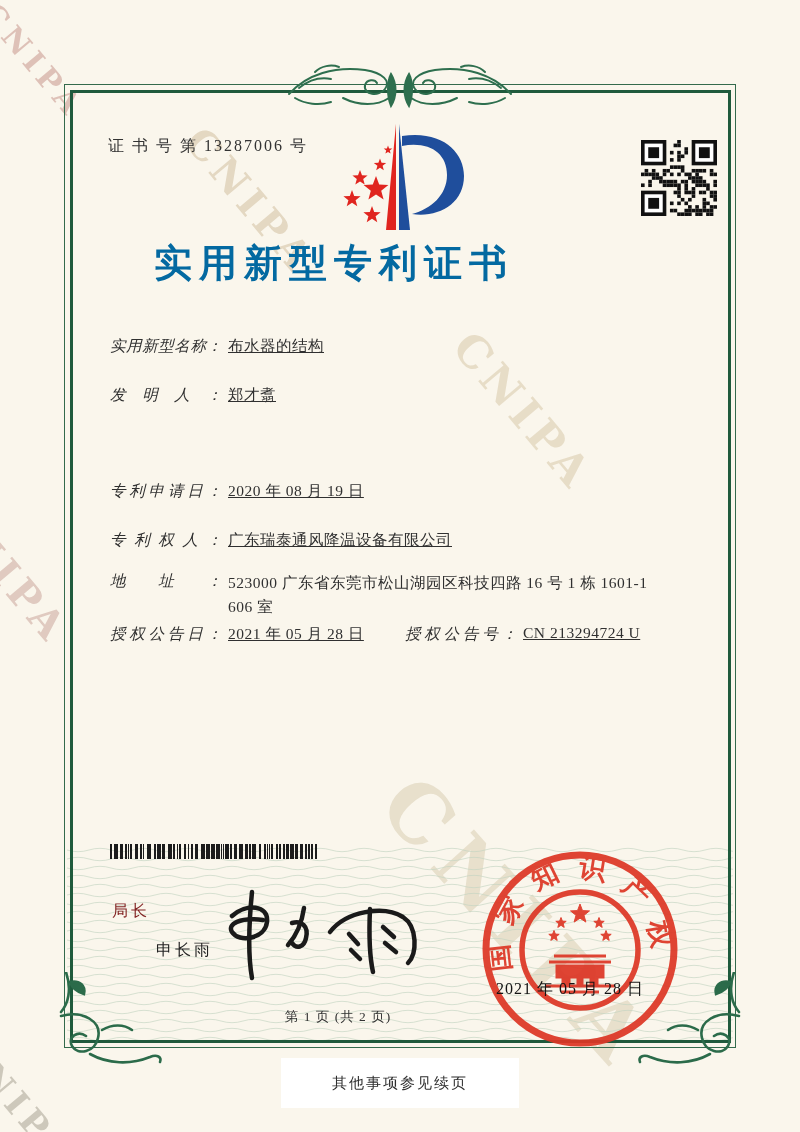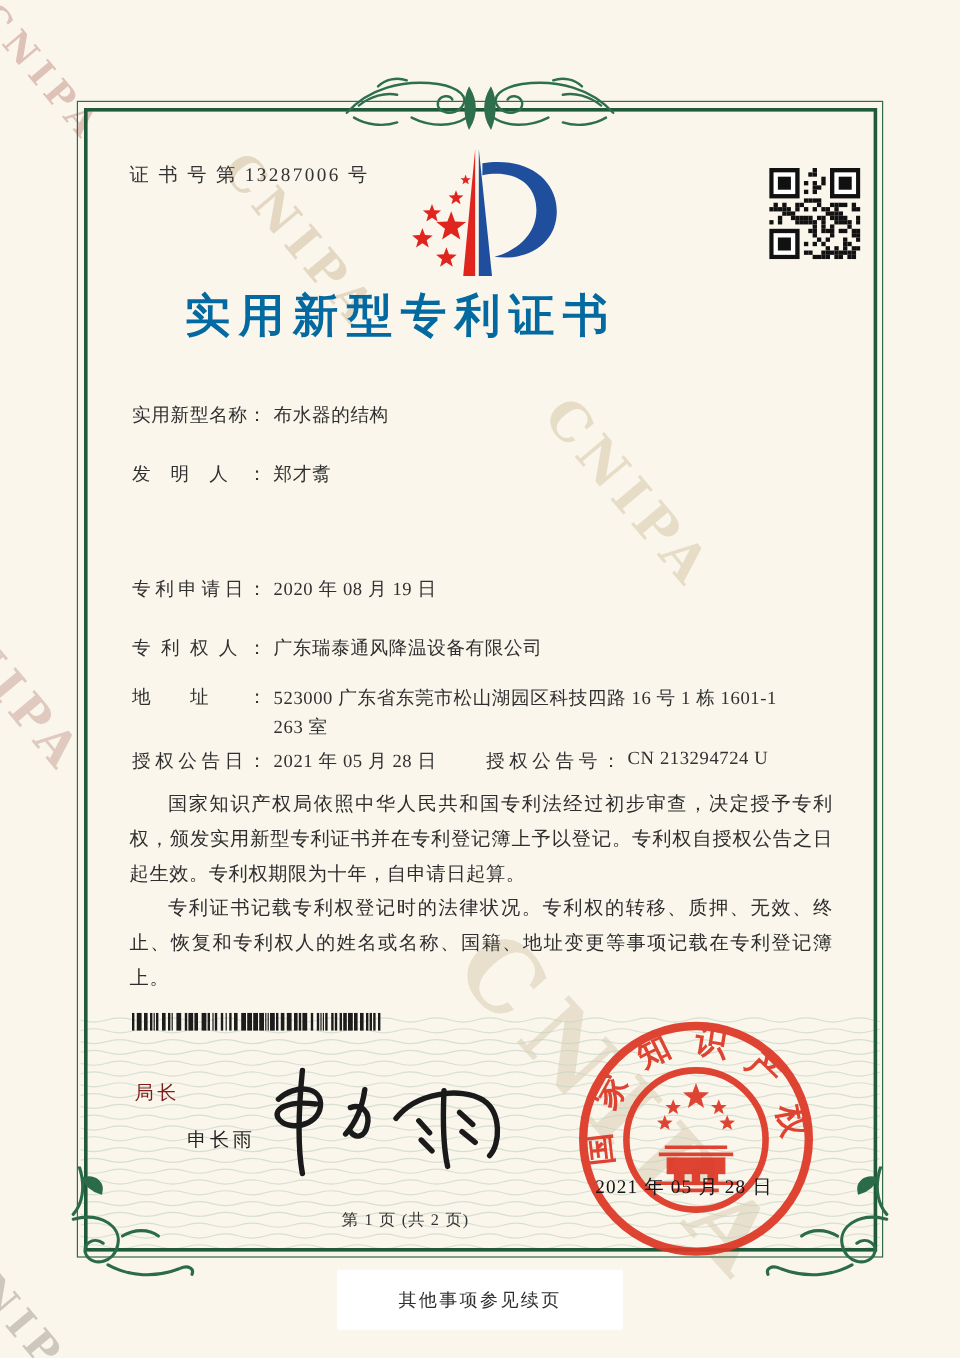--- a/index.html
+++ b/index.html
@@ -50,22 +50,23 @@
     position:absolute;left:0;top:238px;width:668px;z-index:4;
     text-align:center;font-size:38px;font-weight:bold;
     letter-spacing:7px;color:#0369a1;margin:0;
   }
   
   .frow{position:absolute;left:110px;z-index:4;font-size:15.5px;color:#303030;}
   .flabel{
     display:inline-block;width:112px;
     text-align:justify;text-align-last:justify;
     vertical-align:top;
-  }
-  .fvalue{margin-left:6px;letter-spacing:.5px;}
+    font-style:italic;
+  }
+  .fvalue{margin-left:6px;letter-spacing:.5px;text-decoration:underline;}
   .addr-lines{display:inline-block;vertical-align:top;margin-left:6px;letter-spacing:.5px;line-height:24px;}
   .grant-right{position:absolute;left:295px;top:0;white-space:nowrap;}
   .row-name{top:336px;} .row-inventor{top:385px;} .row-patentno{top:433px;}
   .row-filing{top:481px;} .row-patentee{top:530px;} .row-address{top:571px;}
   .row-grant{top:624px;width:580px;}
   
   .body-text{
     position:absolute;left:108px;top:656px;width:586px;z-index:4;
     font-size:16px;line-height:29px;text-align:justify;color:#2e2e2e;
   }
@@ -329,31 +330,27 @@
   <div class="frow row-inventor">
     <span class="flabel">发明人：</span><span class="fvalue">郑才翥</span>
   </div>
   <div class="frow row-filing">
     <span class="flabel">专利申请日：</span><span class="fvalue">2020 年 08 月 19 日</span>
   </div>
   <div class="frow row-patentee">
     <span class="flabel">专利权人：</span><span class="fvalue">广东瑞泰通风降温设备有限公司</span>
   </div>
   <div class="frow row-address">
-    <span class="flabel">地址：</span><span class="addr-lines"><span>523000 广东省东莞市松山湖园区科技四路 16 号 1 栋 1601-1</span><br><span>263 室</span></span>
+    <span class="flabel">地址：</span><span class="addr-lines"><span>523000 广东省东莞市松山湖园区科技四路 16 号 1 栋 1601-1</span><br><span>606 室</span></span>
   </div>
   <div class="frow row-grant">
     <span><span class="flabel">授权公告日：</span><span class="fvalue">2021 年 05 月 28 日</span></span>
     <span class="grant-right"><span class="flabel">授权公告号：</span><span class="fvalue">CN 213294724 U</span></span>
   </div>
 
-  <div class="body-text">
-    <p>国家知识产权局依照中华人民共和国专利法经过初步审查，决定授予专利权，颁发实用新型专利证书并在专利登记簿上予以登记。专利权自授权公告之日起生效。专利权期限为十年，自申请日起算。</p>
-    <p>专利证书记载专利权登记时的法律状况。专利权的转移、质押、无效、终止、恢复和专利权人的姓名或名称、国籍、地址变更等事项记载在专利登记簿上。</p>
-  </div>
 
   <svg class="barcode" width="208" height="15" id="barcode-svg">
       <rect x="0" y="0" width="2" height="15" fill="#1c1c1c"></rect>
       <rect x="4" y="0" width="4" height="15" fill="#1c1c1c"></rect>
       <rect x="10" y="0" width="3" height="15" fill="#1c1c1c"></rect>
       <rect x="15" y="0" width="2" height="15" fill="#1c1c1c"></rect>
       <rect x="18" y="0" width="1" height="15" fill="#1c1c1c"></rect>
       <rect x="20" y="0" width="2" height="15" fill="#1c1c1c"></rect>
       <rect x="25" y="0" width="3" height="15" fill="#1c1c1c"></rect>
       <rect x="30" y="0" width="2" height="15" fill="#1c1c1c"></rect>

